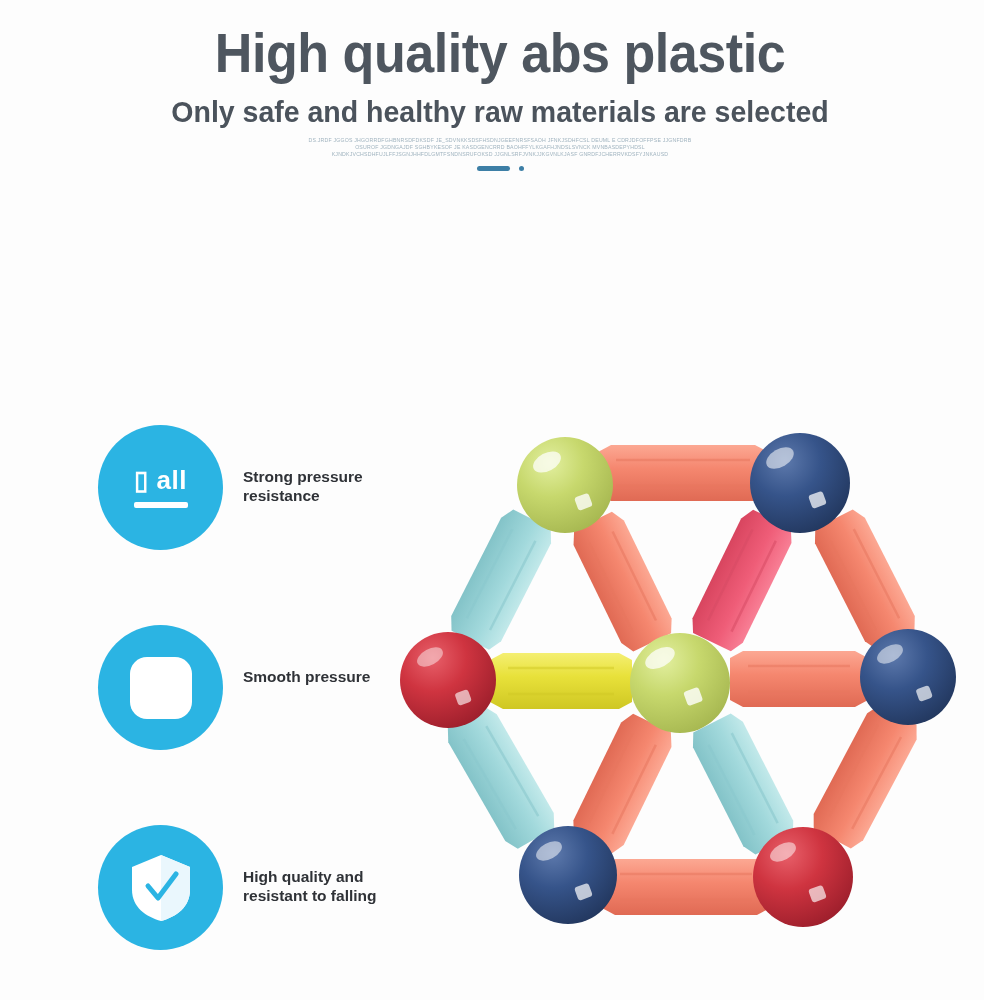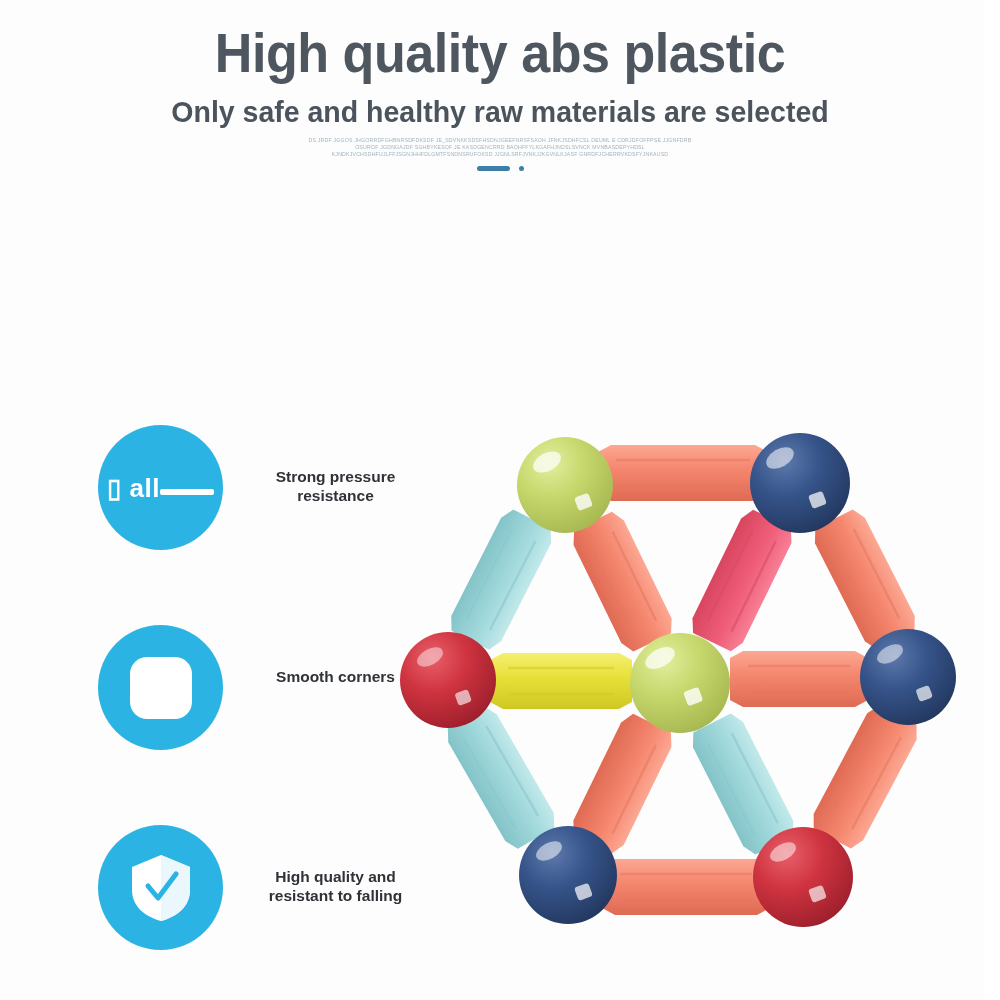--- a/index.html
+++ b/index.html
@@ -43,23 +43,22 @@
   .features{position:absolute;left:98px;top:425px;width:330px;}
   .feature{position:relative;height:200px;}
   .fcircle{
     position:absolute;left:0;top:0;width:125px;height:125px;border-radius:50%;
     background:#2bb4e3;display:flex;align-items:center;justify-content:center;
   }
   .fcircle.ring{background:#2bb4e3;}
   .flabel{
     position:absolute;left:145px;top:42px;width:185px;
     font-size:15.5px;font-weight:bold;color:#2f3237;line-height:1.25;
-    text-align:center;
-  }
-  .icon-all{display:flex;flex-direction:row;align-items:center;justify-content:center;}
+  }
+  .icon-all{display:flex;flex-direction:column;align-items:center;justify-content:center;}
   .icon-all-text{color:#ffffff;font-size:26px;font-weight:bold;letter-spacing:.5px;line-height:1;}
   .icon-all-bar{width:54px;height:6px;background:#ffffff;border-radius:2px;margin-top:9px;}
   .icon-rsq{width:62px;height:62px;border-radius:17px;background:#ffffff;}
 
   
   .toy{position:absolute;left:390px;top:415px;width:590px;height:545px;}
   .toy svg{display:block;width:590px;height:545px;}
 </style>
 </head>
 <body>
@@ -91,21 +90,21 @@
           <div class="icon-all-bar"></div>
         </div>
       </div>
       <div class="flabel">Strong pressure resistance</div>
     </div>
 
     <div class="feature">
       <div class="fcircle ring">
         <div class="icon-rsq"></div>
       </div>
-      <div class="flabel">Smooth corners</div>
+      <div class="flabel">Smooth pressure</div>
     </div>
 
     <div class="feature">
       <div class="fcircle">
         <svg width="66" height="72" viewBox="0 0 66 72">
           <path d="M33 3 L62 15 L62 38 C62 55 48 65 33 69 C18 65 4 55 4 38 L4 15 Z" fill="#ffffff"></path>
           <path d="M33 3 L62 15 L62 38 C62 55 48 65 33 69 Z" fill="#eaf7fd"></path>
           <path d="M20 34 L30 46 L48 22" stroke="#2bb4e3" stroke-width="5" fill="none" stroke-linecap="round" stroke-linejoin="round"></path>
         </svg>
       </div>

